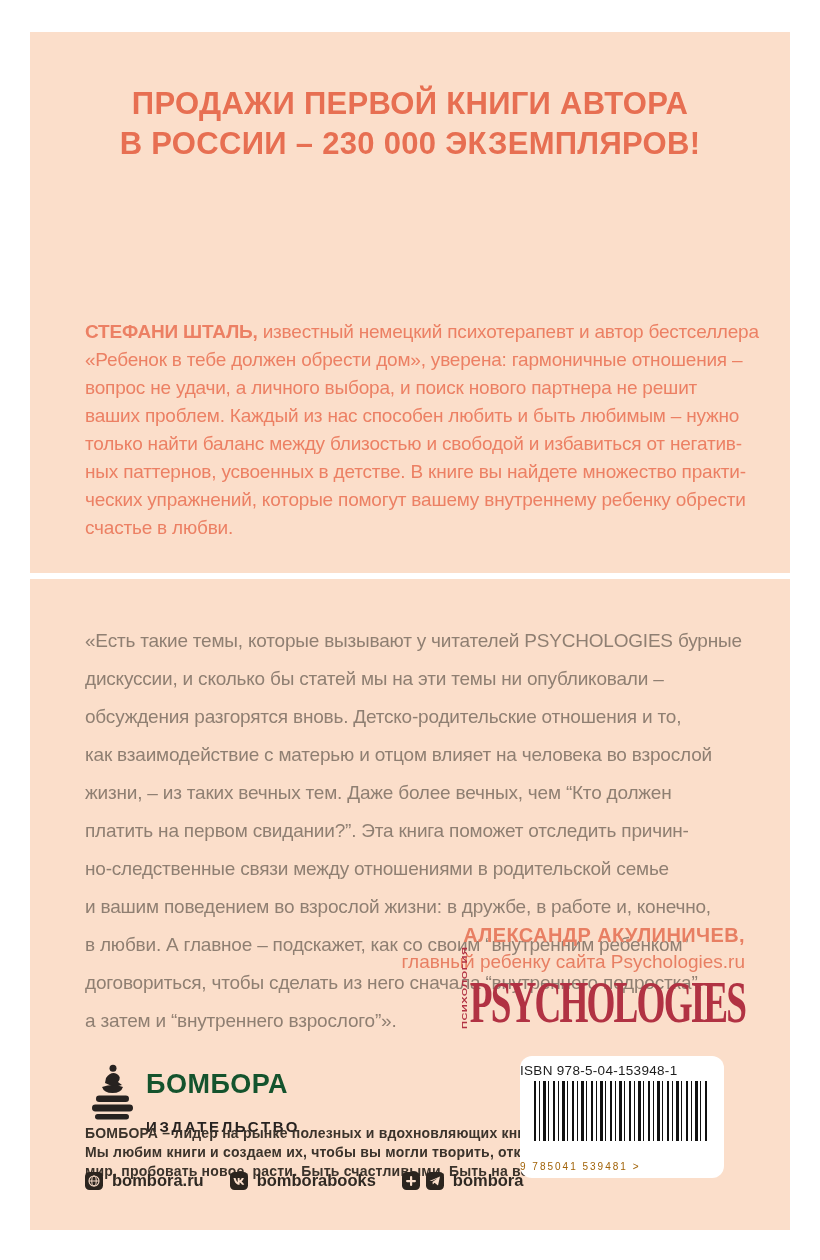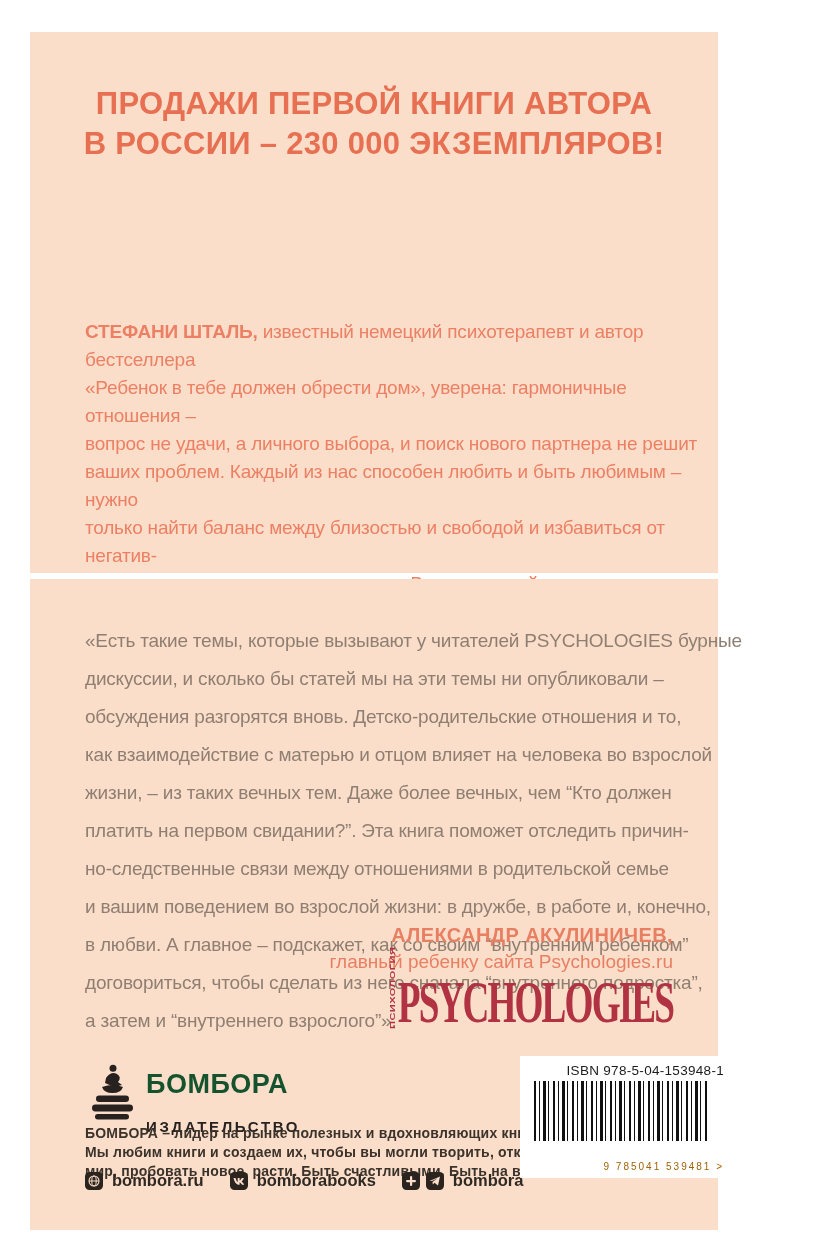--- a/index.html
+++ b/index.html
@@ -1,18 +1,18 @@
 <!DOCTYPE html>
 <html><head>
 <meta charset="utf-8">
 <style>
   html,body{margin:0;padding:0;background:#ffffff;}
   .page{position:relative;width:820px;height:1260px;background:#ffffff;overflow:hidden;
         font-family:"Liberation Sans","DejaVu Sans",sans-serif;}
-  .panel{position:absolute;left:30px;width:688px;background:#fbdeca;}
+  .panel{position:absolute;left:30px;width:760px;background:#fbdeca;}
   .panel-top{top:32px;height:541px;}
   .panel-bottom{top:579px;height:651px;}
 
   .headline{position:absolute;left:0;right:0;top:52px;text-align:center;
             font-size:31px;font-weight:bold;line-height:40px;letter-spacing:.3px;
             color:#e76f52;white-space:pre;}
   .intro{position:absolute;left:55px;top:158px;font-size:19px;line-height:28px;
          color:#8f7f72;white-space:pre;letter-spacing:-.2px;}
   .author-para{position:absolute;left:55px;top:286px;font-size:19px;line-height:28px;
          color:#ec8064;letter-spacing:-.2px;}
@@ -38,21 +38,21 @@
   .bombora-name{font-size:27px;font-weight:800;color:#14532d;letter-spacing:.5px;line-height:27px;}
   .bombora-sub{font-size:15px;font-weight:bold;color:#272220;letter-spacing:2.6px;margin-top:20px;text-align:right;}
 
   .desc{position:absolute;left:55px;top:545px;font-size:14px;font-weight:bold;line-height:19px;
         color:#3b332b;white-space:pre;letter-spacing:.2px;}
   .social-row{position:absolute;left:55px;top:592px;display:flex;align-items:center;gap:26px;}
   .soc{display:flex;align-items:center;gap:9px;font-size:16.5px;font-weight:600;color:#2f2923;}
   .soc svg{display:block;}
 
   .barcode-box{position:absolute;left:490px;top:477px;width:204px;height:122px;
-               background:#ffffff;border-radius:1px;text-align:right;}
+               background:#ffffff;border-radius:12px;text-align:left;}
   .isbn{font-size:13.5px;color:#1c1c1c;margin-top:7px;letter-spacing:.3px;}
   .bars{margin:3px auto 0;width:176px;height:60px;
         background:
           repeating-linear-gradient(90deg,#111 0 2px,transparent 2px 5px,#111 5px 6px,
             transparent 6px 9px,#111 9px 12px,transparent 12px 14px,#111 14px 15px,
             transparent 15px 19px);}
   .digits{font-size:10px;color:#a16207;letter-spacing:2px;margin-top:20px;
           font-family:"Liberation Sans",sans-serif;}
 </style>
 </head>

